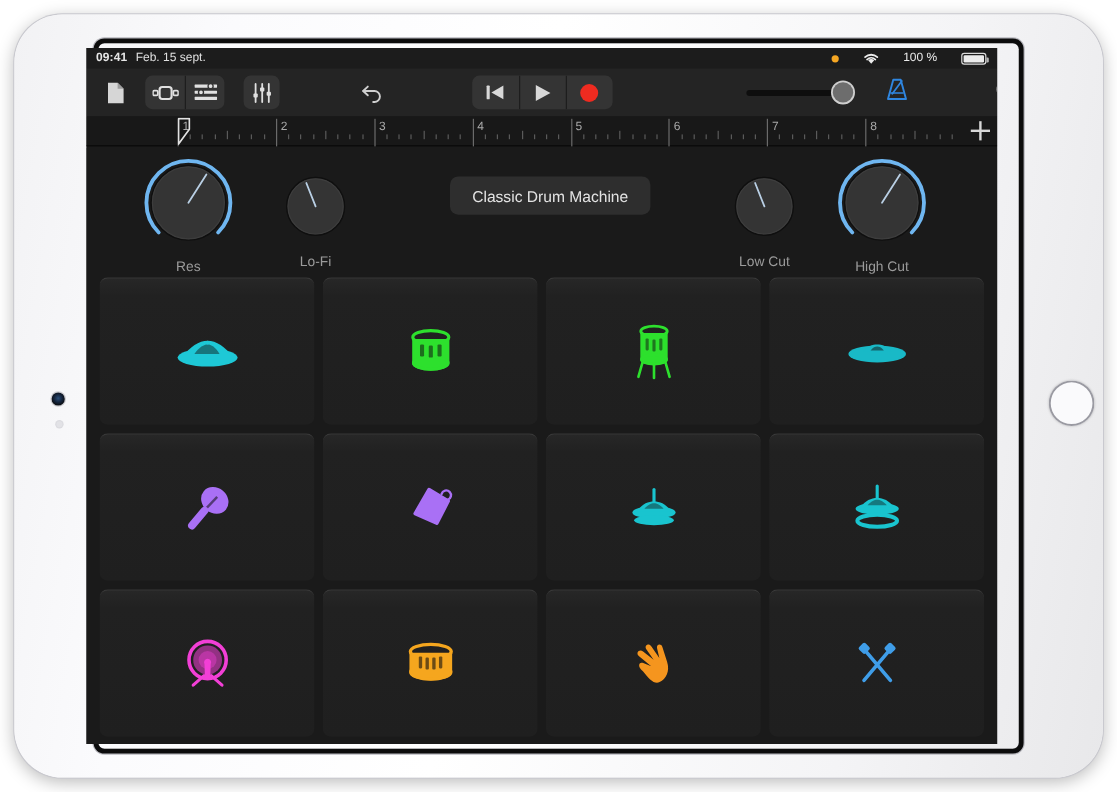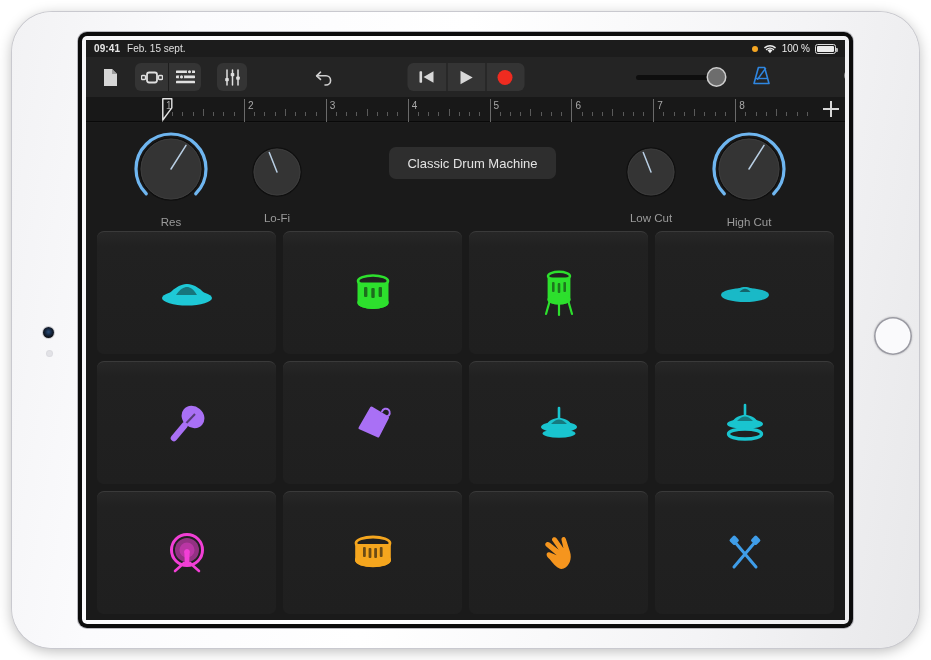--- a/index.html
+++ b/index.html
@@ -55,38 +55,38 @@
     left: 862px; top: 305px;
     width: 38px; height: 38px;
     border-radius: 50%;
     background: #fafafc;
     box-shadow: inset 0 0 0 1.6px #9a9aa2, 0 0 2px rgba(0,0,0,0.25);
   }
 
   
   #screen {
     position: absolute;
-    left: 74px; top: 28px;
+    left: 60px; top: 28px;
     width: 759px; height: 580px;
     background: #1c1c1c;
     overflow: hidden;
   }
 
   
   #status-bar {
     height: 17px;
     background: #1c1c1c;
     display: flex;
     align-items: center;
     padding: 0 9px 0 8px;
     font-size: 10px;
     color: #e6e6e6;
   }
   .sb-left { display: flex; align-items: center; gap: 7px; }
-  .sb-right { margin-left: auto; display: flex; align-items: center; gap: 5px; }
+  .sb-right { margin-left: auto; display: flex; align-items: center; gap: 20px; }
   #sb-time { font-weight: bold; letter-spacing: 0.1px; }
   #sb-date { color: #e0e0e0; }
   #orange-dot {
     width: 6px; height: 6px; border-radius: 50%;
     background: #f5a623;
   }
   .wifi-glyph { display: block; }
   #battery-pct { font-size: 10px; color: #ececec; }
   #battery-icon {
     position: relative;

